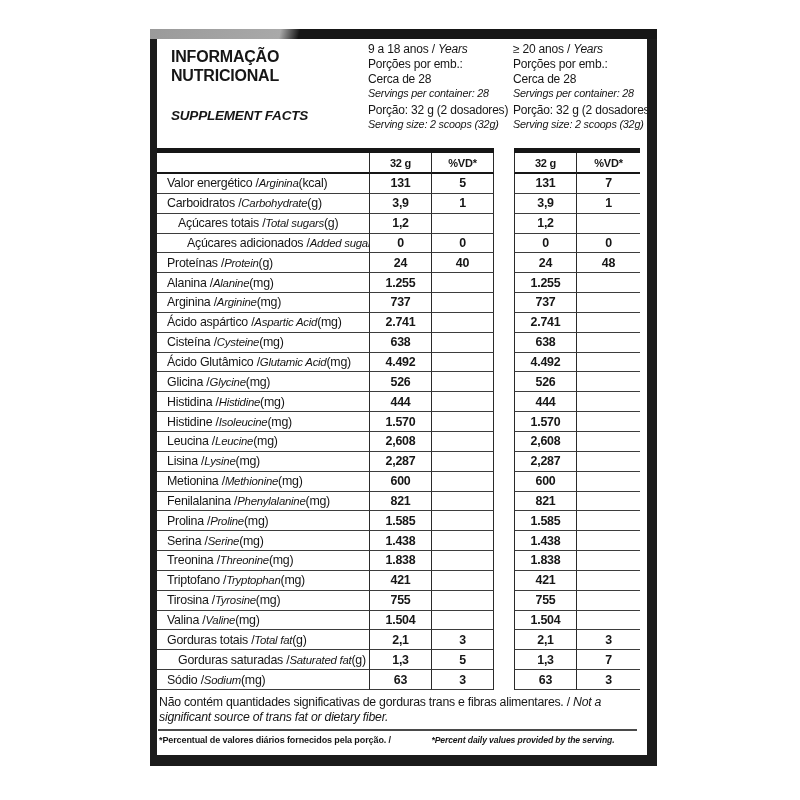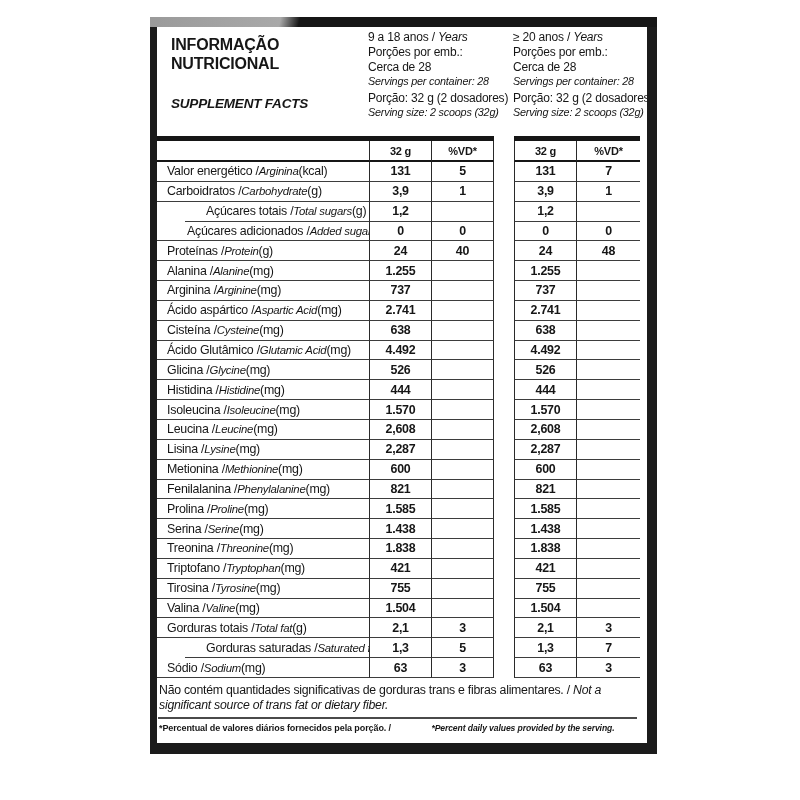--- a/index.html
+++ b/index.html
@@ -1,19 +1,19 @@
 <!DOCTYPE html>
 <html><head>
 <meta charset="utf-8">
 <style>
   html,body{margin:0;padding:0;background:#ffffff;width:800px;height:800px;
     font-family:"Liberation Sans",sans-serif;color:#161616;}
   .page{position:relative;width:800px;height:800px;background:#fff;overflow:hidden;}
 
-  .label{position:absolute;left:150px;top:17px;width:507px;height:737px;
+  .label{position:absolute;left:150px;top:29px;width:507px;height:737px;
     box-sizing:border-box;background:#fff;border:solid #1b1b1b;
     border-width:10px 10px 11px 7px;}
   .top-edge{position:absolute;top:-10px;left:-7px;height:10px;width:507px;
     background:linear-gradient(102deg,#9a9a9a 0px,#a9a9a9 128px,#161616 147px);}
 
   .content{position:relative;width:490px;height:716px;overflow:hidden;}
 
   
   .hdr{position:relative;height:107px;}
   .title-block{position:absolute;left:14px;top:9px;}
@@ -32,21 +32,21 @@
   .bar-spacer{width:20px;}
   .bar2{width:126px;background:#161616;}
 
   
   .nrow{display:grid;grid-template-columns:213px 62px 62px 20px 63px 63px;
     align-items:center;height:19.85px;box-sizing:border-box;}
   .cell{height:100%;box-sizing:border-box;display:flex;align-items:center;}
   .name-cell{padding-left:10px;border-right:1.5px solid #2a2a2a;border-bottom:1px solid #3d3d3d;
     font-size:12.4px;letter-spacing:-0.25px;white-space:nowrap;overflow:hidden;}
   .name-cell .nm-en{font-style:italic;font-size:11.4px;}
-  .indent1{padding-left:21px;margin-left:28px;}
+  .indent1{padding-left:21px;}
   .indent2{padding-left:30px;}
   .num{justify-content:center;font-size:12.4px;font-weight:700;letter-spacing:-0.2px;}
   .c-v1{border-right:1.5px solid #2a2a2a;border-bottom:1px solid #3d3d3d;}
   .c-d1{border-right:1.5px solid #2a2a2a;border-bottom:1px solid #3d3d3d;}
   .c-gap{border:none;}
   .c-v2{border-left:1.5px solid #2a2a2a;border-right:1.5px solid #2a2a2a;border-bottom:1px solid #3d3d3d;}
   .c-d2{border-bottom:1px solid #3d3d3d;}
 
   .colhead{height:21px;}
   .colhead .cell{font-weight:700;font-size:11px;}
@@ -249,21 +249,21 @@
               <span class="nm-unit"> (mg)</span>
             </div>
     <div class="cell num c-v1">444</div>
     <div class="cell num c-d1"></div>
     <div class="cell c-gap"></div>
     <div class="cell num c-v2">444</div>
     <div class="cell num c-d2"></div>
   </div>
           <div class="nrow">
     <div class="cell name-cell">
-              <span class="nm-pt">Isoleucina / </span>
+              <span class="nm-pt">Histidine / </span>
               <span class="nm-en">Isoleucine</span>
               <span class="nm-unit"> (mg)</span>
             </div>
     <div class="cell num c-v1">1.570</div>
     <div class="cell num c-d1"></div>
     <div class="cell c-gap"></div>
     <div class="cell num c-v2">1.570</div>
     <div class="cell num c-d2"></div>
   </div>
           <div class="nrow">

